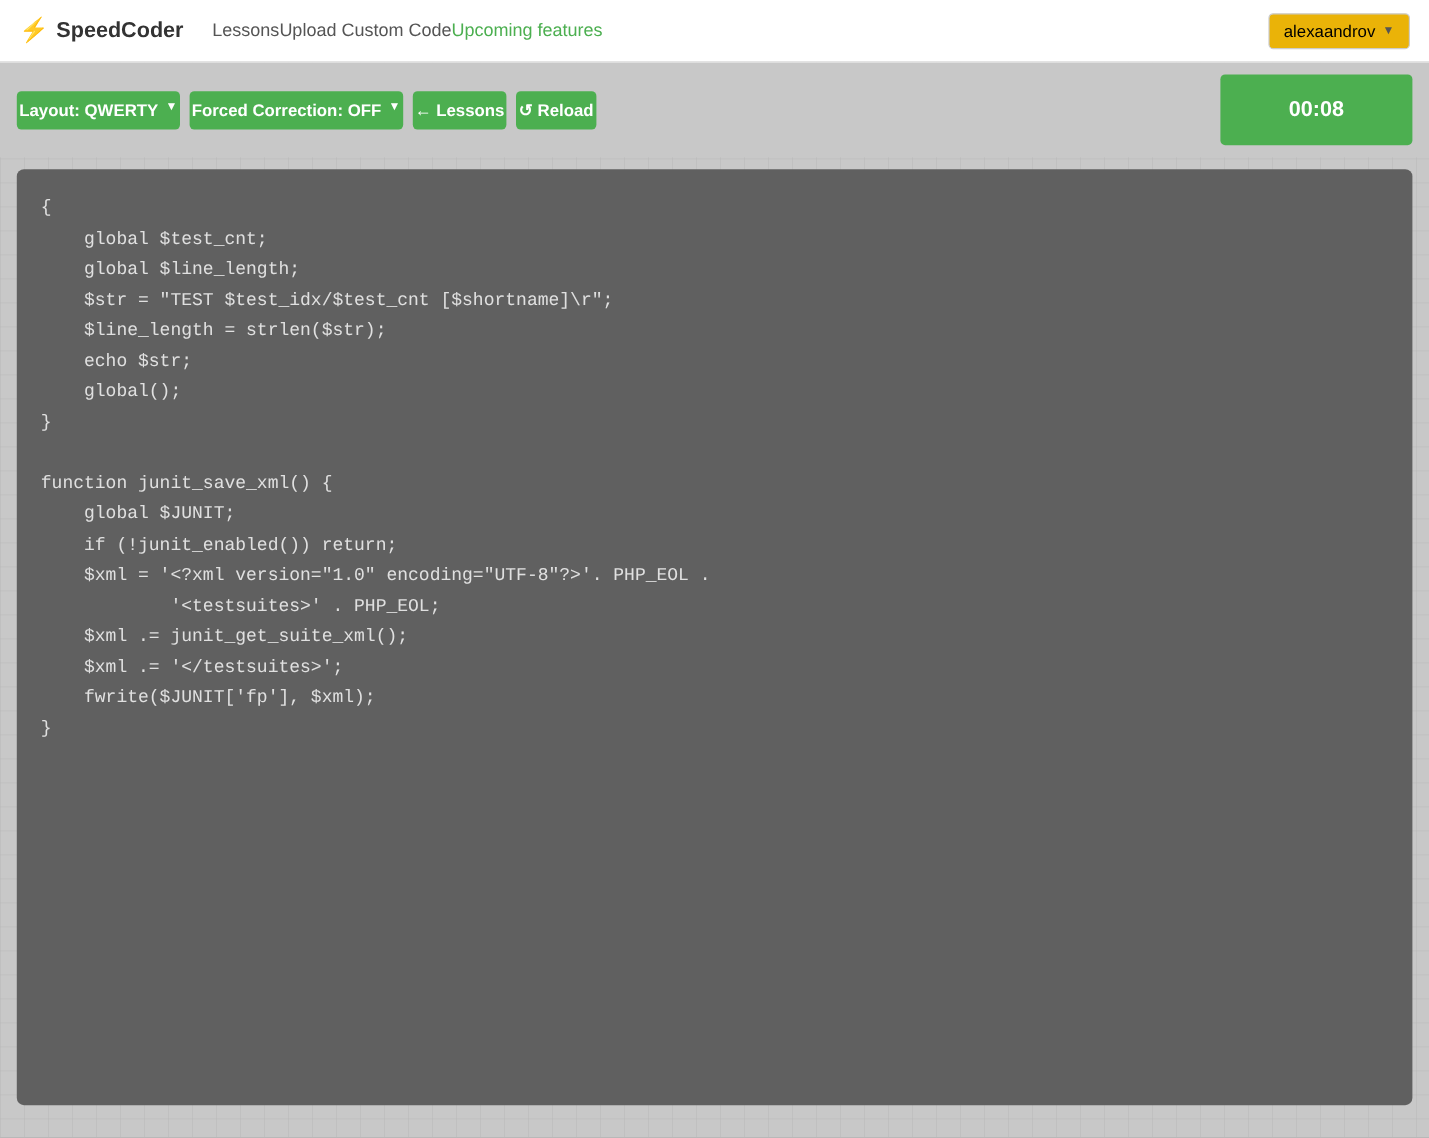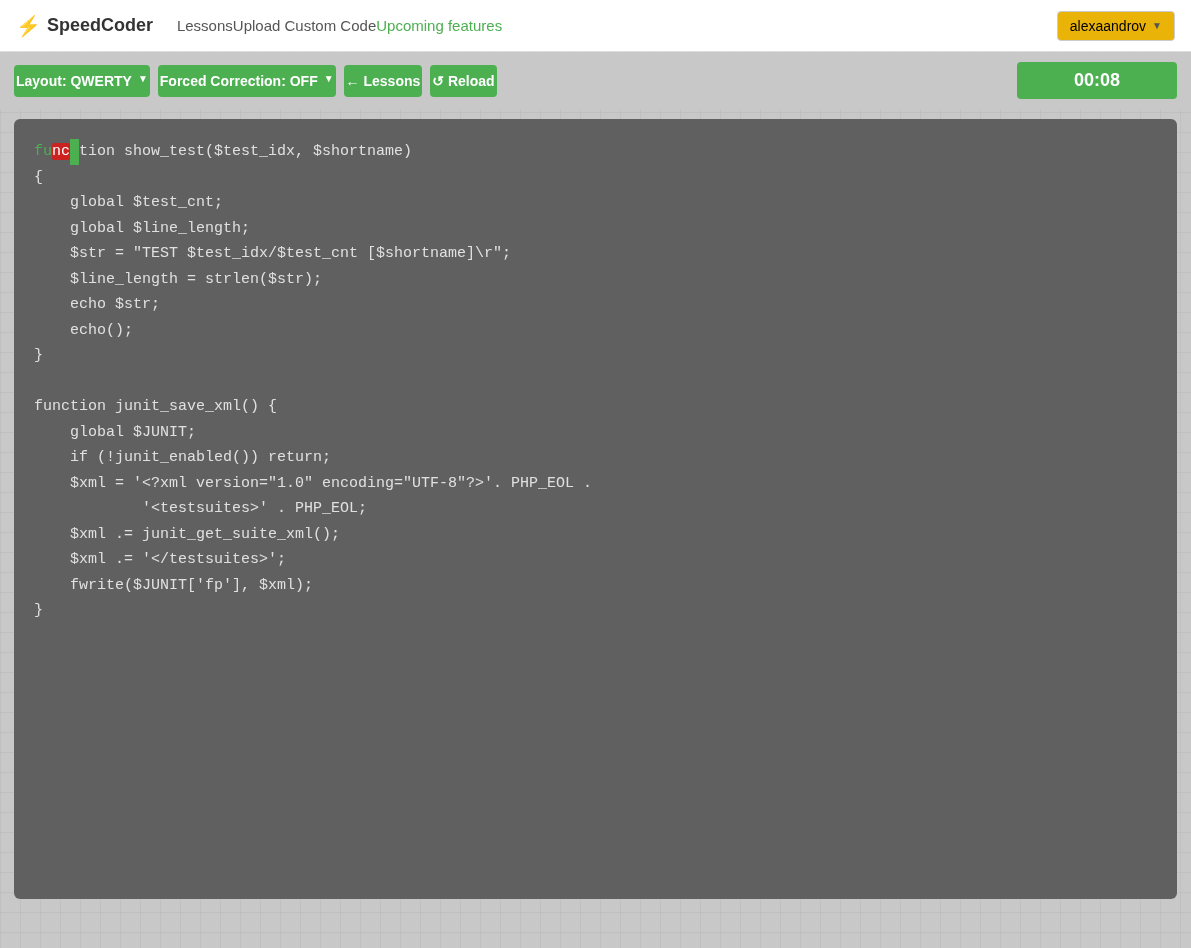--- a/index.html
+++ b/index.html
@@ -83,21 +83,21 @@
     }
     .toolbar-btn .caret {
       font-size: 10px;
     }
     .toolbar-spacer { flex: 1; }
     .timer-btn {
       background: #4caf50;
       color: #fff;
       border: none;
       border-radius: 4px;
-      padding: 8px 24px;
+      padding: 19px 24px;
       font-size: 18px;
       font-weight: bold;
       cursor: pointer;
       min-width: 160px;
       text-align: center;
     }
 
     
     .editor-container {
       margin: 10px 14px;
@@ -185,28 +185,27 @@
     </button>
     <button class="toolbar-btn">
       <span>↺ Reload</span>
     </button>
     <div class="toolbar-spacer"></div>
     <button class="timer-btn">00:08</button>
   </div>
 
   <div class="editor-container">
 
-    <span class="code-line"><span style="color:#4caf50;">fu</span><span class="typed-error">nc</span><span class="cursor-block">_</span><span>tion show_test($test_idx, $shortname)</span></span>
     <span class="code-line">{</span>
     <span class="code-line">    global $test_cnt;</span>
     <span class="code-line">    global $line_length;</span>
     <span class="code-line">    $str = "TEST $test_idx/$test_cnt [$shortname]\r";</span>
     <span class="code-line">    $line_length = strlen($str);</span>
     <span class="code-line">    echo $str;</span>
-    <span class="code-line">    echo();</span>
+    <span class="code-line">    global();</span>
     <span class="code-line">}</span>
     <span class="code-line"> </span>
     <span class="code-line">function junit_save_xml() {</span>
     <span class="code-line">    global $JUNIT;</span>
     <span class="code-line">    if (!junit_enabled()) return;</span>
     <span class="code-line">    $xml = '&lt;?xml version="1.0" encoding="UTF-8"?&gt;'. PHP_EOL .</span>
     <span class="code-line">            '&lt;testsuites&gt;' . PHP_EOL;</span>
     <span class="code-line">    $xml .= junit_get_suite_xml();</span>
     <span class="code-line">    $xml .= '&lt;/testsuites&gt;';</span>
     <span class="code-line">    fwrite($JUNIT['fp'], $xml);</span>

